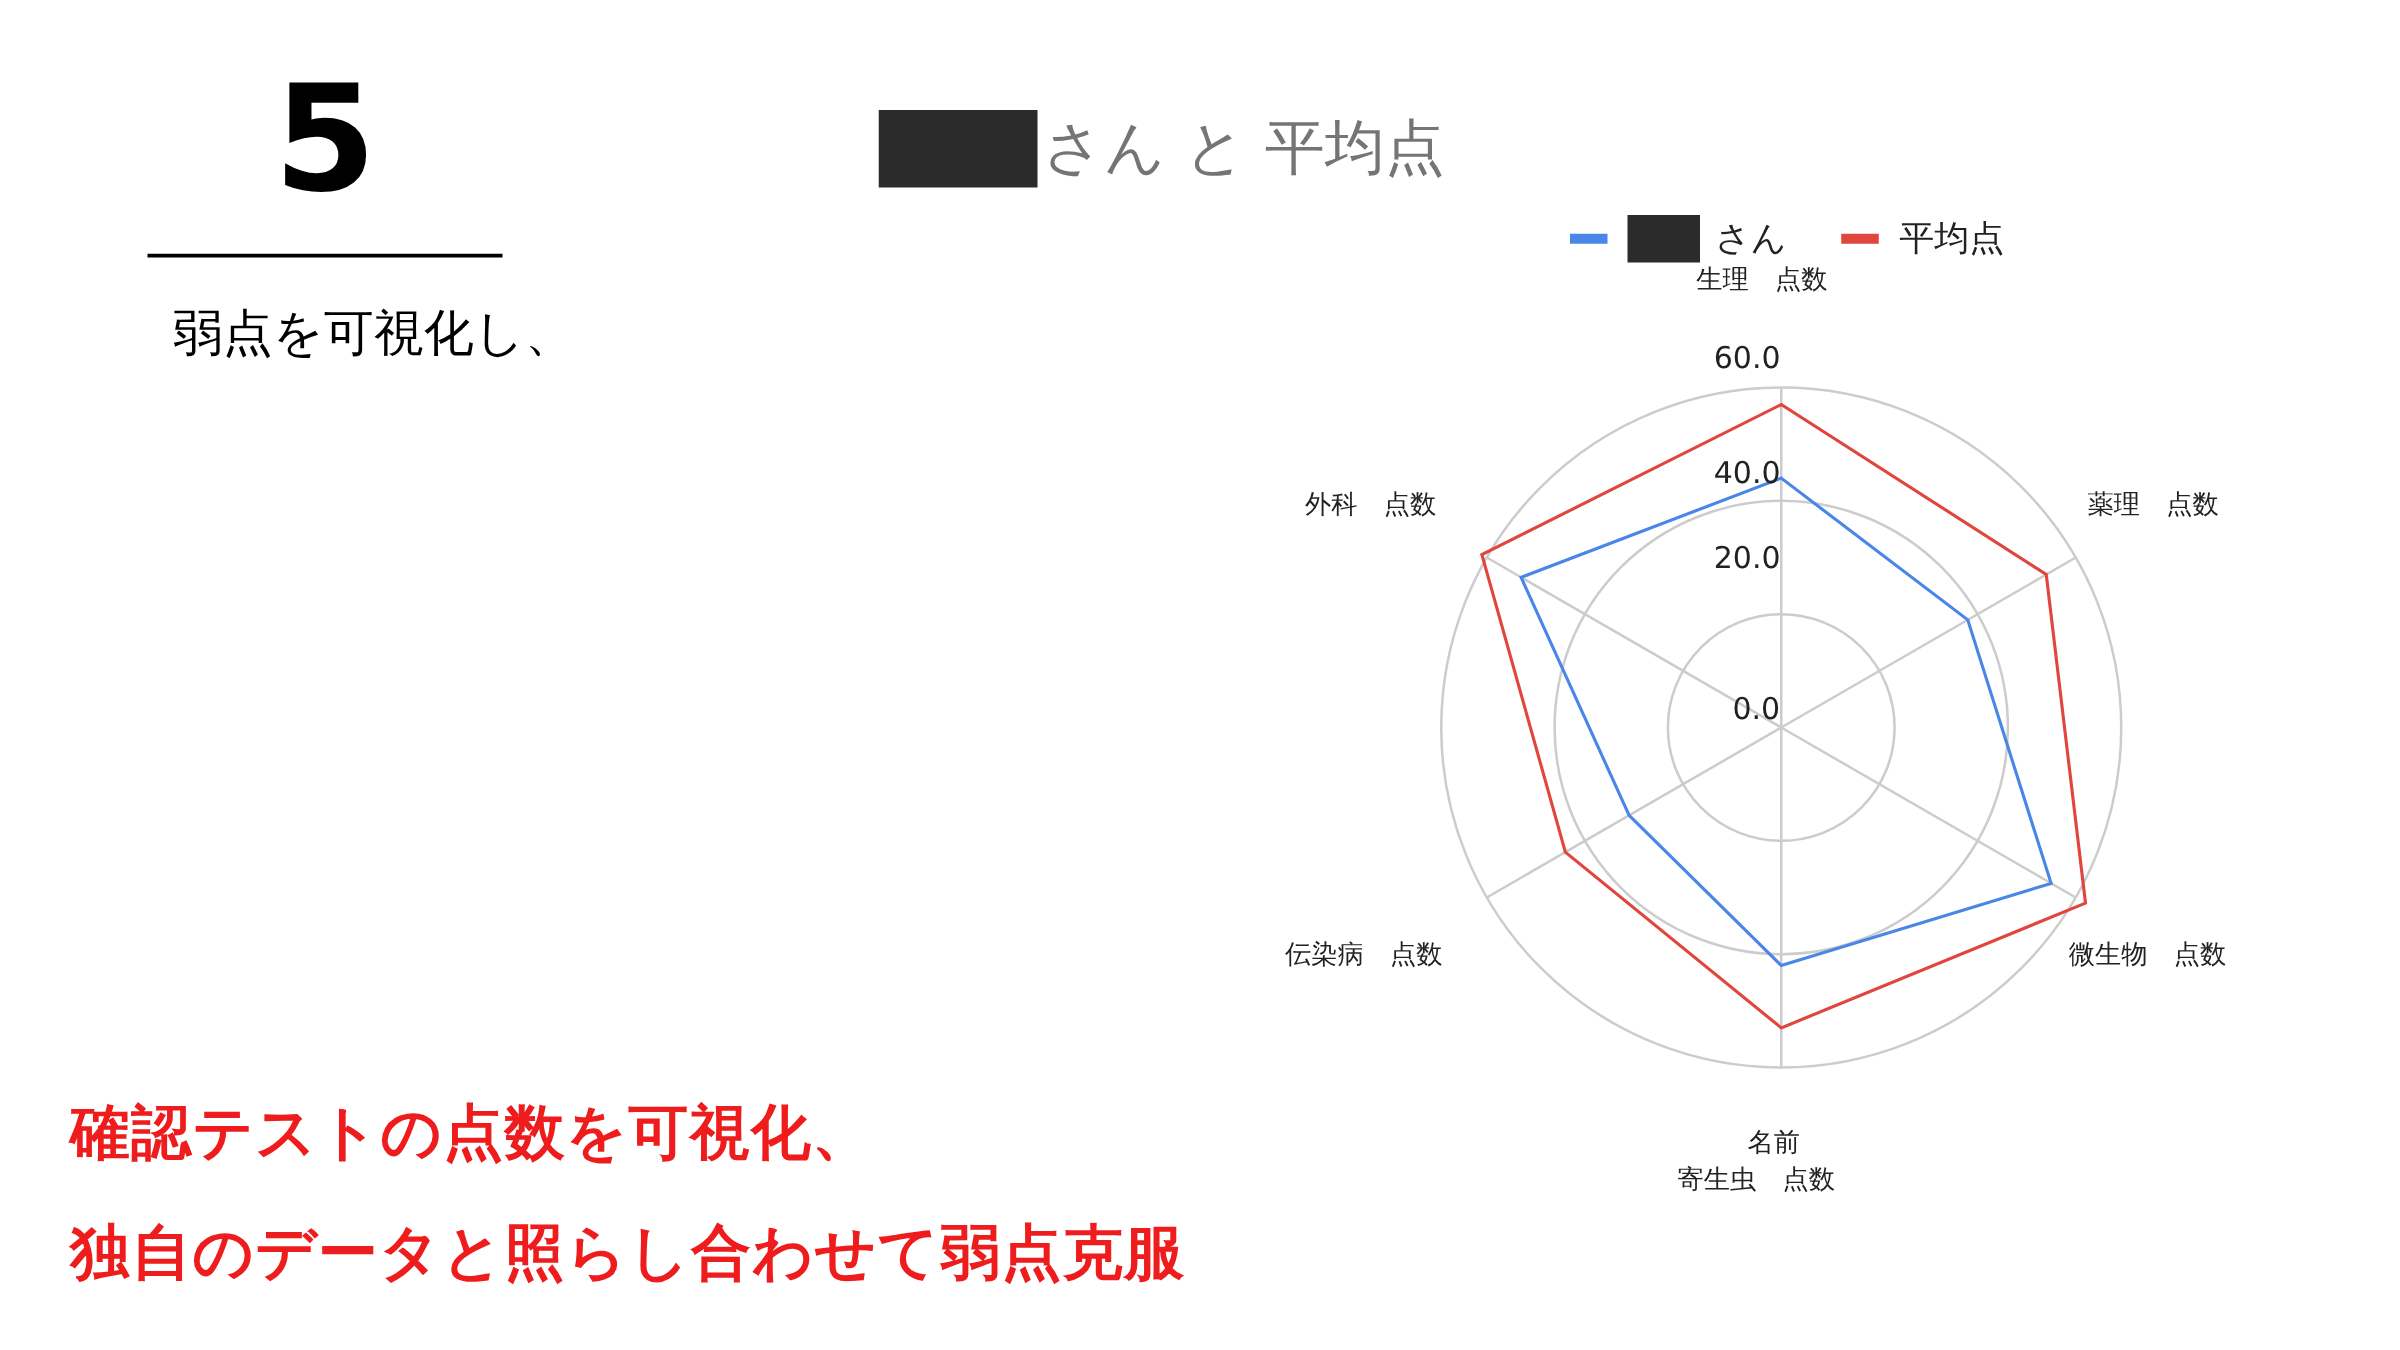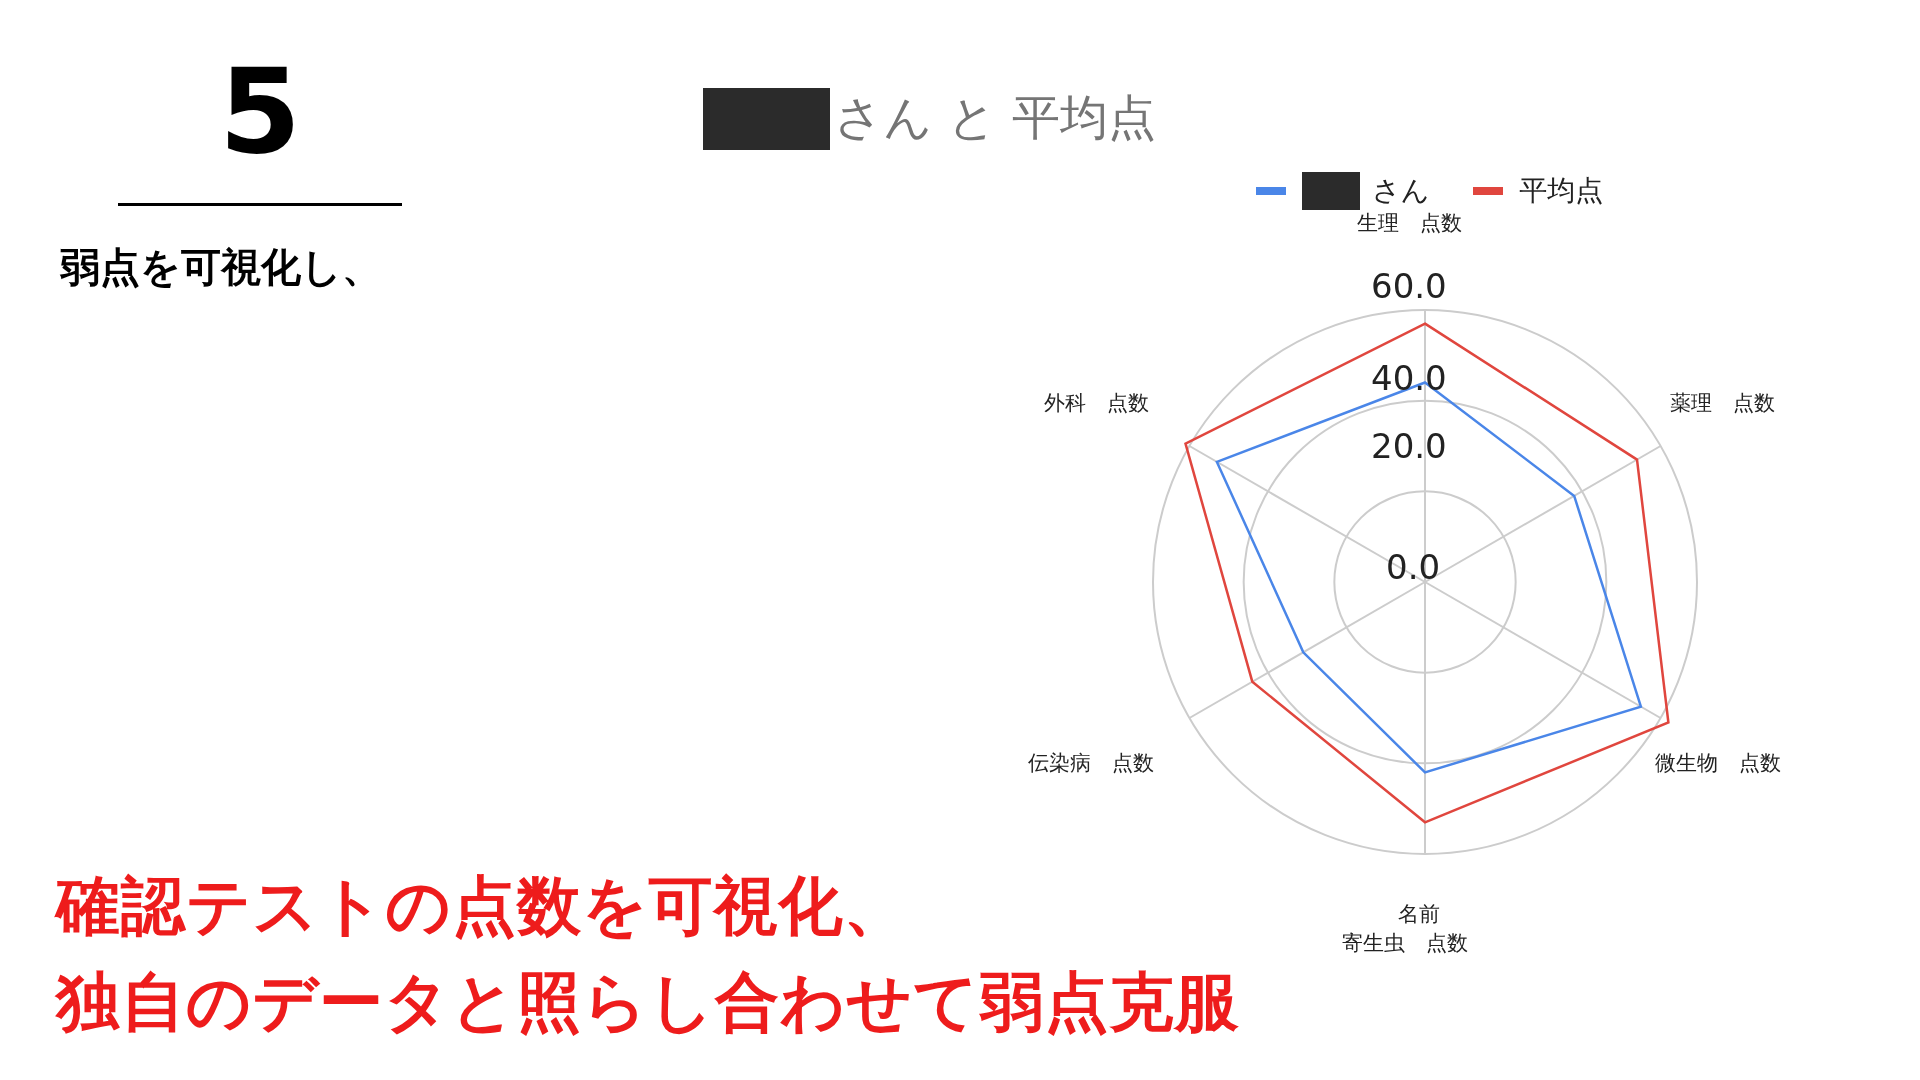--- a/index.html
+++ b/index.html
@@ -9,45 +9,45 @@
     }
     .step-number {
       position: absolute; left: 160px; top: 52px; width: 200px; text-align: center;
       font-size: 118px; font-weight: 900; color: #000; line-height: 1;
       font-family: "DejaVu Sans", sans-serif;
     }
     .step-rule {
       position: absolute; left: 118px; top: 203px; width: 284px; height: 3px; background: #000;
     }
     .step-caption {
-      position: absolute; left: 60px; top: 236px; width: 400px; text-align: left;
-      font-size: 40px; font-weight: bold; color: #000; line-height: 62px;
+      position: absolute; left: 60px; top: 236px; width: 400px; text-align: right;
+      font-size: 40px; font-weight: normal; color: #000; line-height: 62px;
     }
     .step-caption div { white-space: nowrap; }
     .chart-title {
       position: absolute; left: 703px; top: 88px; height: 62px; display: flex; align-items: flex-end;
       font-size: 48px; color: #757575; white-space: nowrap;
     }
     .redact { display: inline-block; background: #2b2b2b; }
     .chart-title .redact { width: 127px; height: 62px; margin-right: 4px; }
     .legend {
       position: absolute; left: 1256px; top: 172px; display: flex; 
       font-size: 28px; color: #222; white-space: nowrap;
     }
     .legend-item { display: flex; align-items: center; margin-right: 44px; }
     .legend-swatch { width: 30px; height: 8px; margin-right: 16px; }
     .legend .redact { width: 58px; height: 38px; margin-right: 12px; }
     .axis-label {
       position: absolute; font-size: 21px; color: #222; white-space: nowrap; line-height: 30px;
     }
     .tick-label {
-      position: absolute; font-size: 34px; color: #222; white-space: nowrap; line-height: 28px;
+      position: absolute; font-size: 24px; color: #222; white-space: nowrap; line-height: 28px;
     }
     .headline {
-      position: absolute; left: 56px; top: 858px; color: #ee1c1c; font-size: 64px; font-weight: 900;
+      position: absolute; left: 56px; top: 858px; color: #ee1c1c; font-size: 48px; font-weight: 900;
       line-height: 96px; white-space: nowrap; letter-spacing: 1px;
     }
     svg.radar { position: absolute; left: 0; top: 0; }
   </style>
 </head>
 <body>
 
 <div class="step-number">5</div>
 <div class="step-rule"></div>
 <div class="step-caption">

